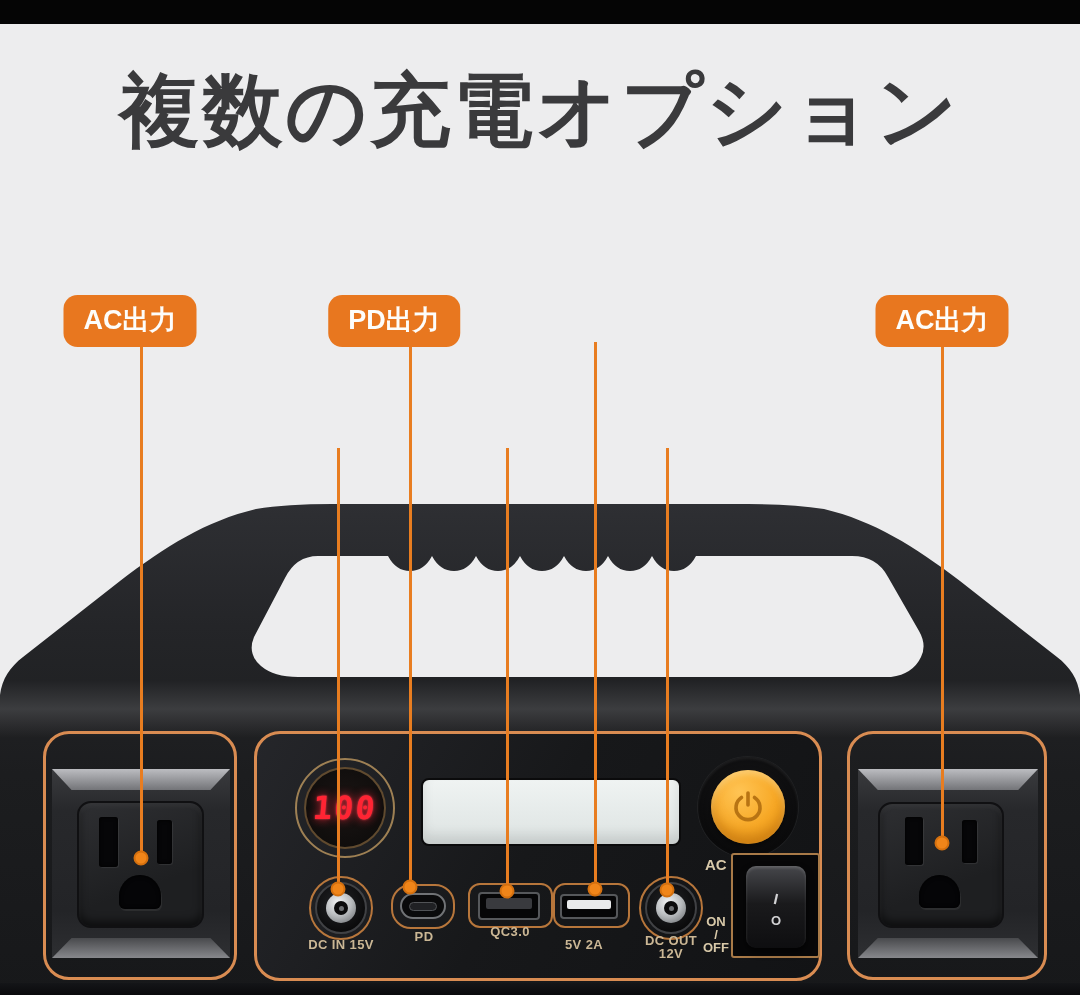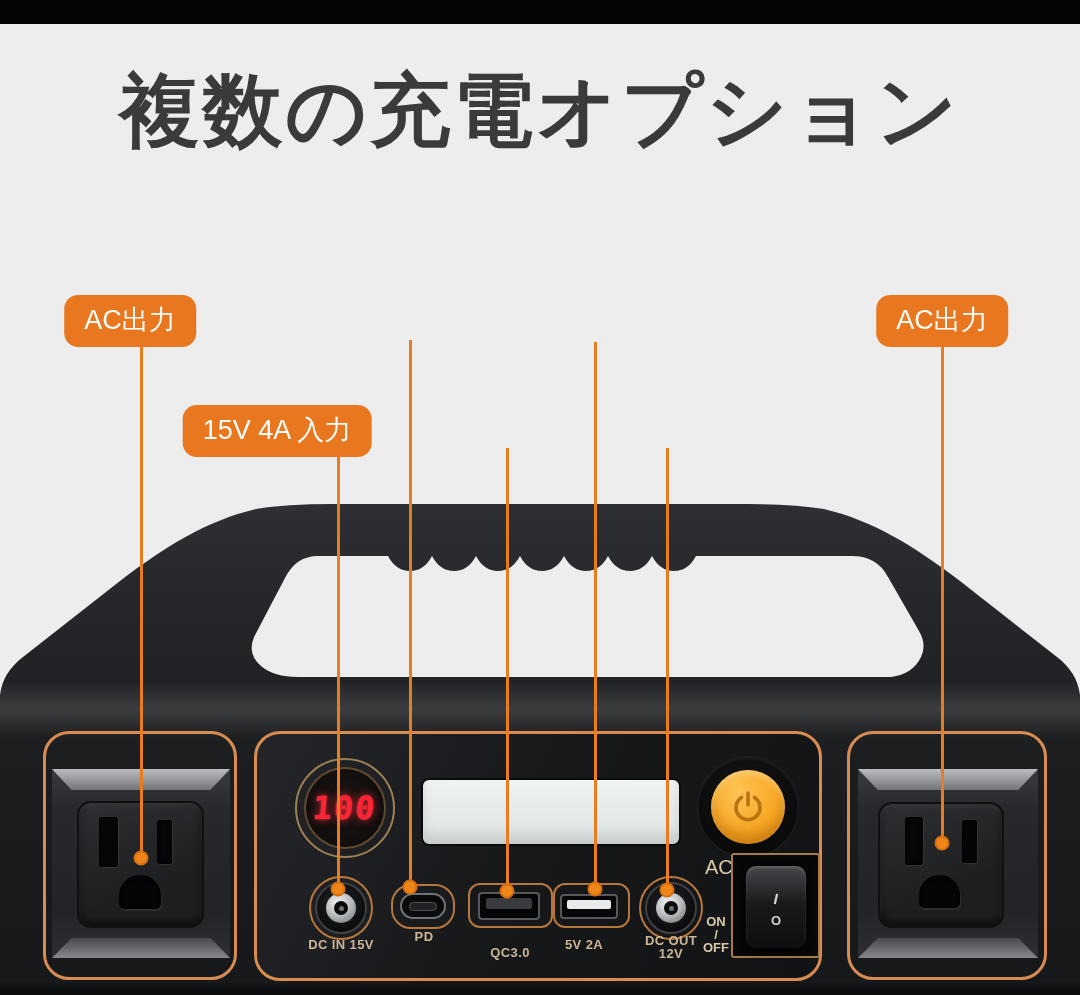--- a/index.html
+++ b/index.html
@@ -64,21 +64,21 @@
 
   .pwr-bezel { position: absolute; left: 441px; top: 23px; width: 100px; height: 100px; border-radius: 50%;
                background: radial-gradient(circle at 50% 42%, #1b1b1d, #0a0a0b 72%);
                box-shadow: 0 0 0 1px rgba(255,255,255,.05), inset 0 2px 3px rgba(255,255,255,.07);
                display: flex; align-items: center; justify-content: center; }
   .pwr-btn { width: 74px; height: 74px; border-radius: 50%;
              background: radial-gradient(circle at 38% 30%, #ffc454, #f7a825 55%, #ea9612);
              box-shadow: inset 0 -9px 12px rgba(150,75,0,.38), inset 0 4px 6px rgba(255,231,170,.55), 0 3px 6px rgba(0,0,0,.5);
              display: flex; align-items: center; justify-content: center; }
 
-  .ac-label { position: absolute; left: 448px; top: 122px; font-size: 20px; font-weight: normal; color: #d8c9a9; }
+  .ac-label { position: absolute; left: 448px; top: 122px; font-size: 15px; font-weight: bold; color: #d8c9a9; }
   .onoff { position: absolute; left: 444px; top: 181px; width: 30px; text-align: center;
            font-size: 13px; font-weight: bold; line-height: 13px; color: #d8c9a9; }
 
   .rocker-frame { position: absolute; left: 474px; top: 119px; width: 89px; height: 105px;
                   border: 2px solid #a87a48; background: #070708; border-radius: 3px; }
   .rocker { position: absolute; left: 13px; top: 11px; width: 60px; height: 82px; border-radius: 10px;
             background: linear-gradient(180deg,#46474b,#1a1a1c 46%,#0e0e10);
             box-shadow: 0 4px 7px rgba(0,0,0,.65), inset 0 2px 3px rgba(255,255,255,.16); }
   .mark-i { position: absolute; left: 50%; top: 24px; transform: translateX(-50%) rotate(13deg);
             color: #d2d2d4; font-size: 15px; font-weight: bold; }
@@ -113,21 +113,21 @@
   .port-qc   { left: 221px; top: 158px; width: 62px; height: 28px; }
   .port-5v2a { left: 303px; top: 160px; width: 58px; height: 25px; }
   .tongue { border-radius: 2px; margin-top: 4px; }
   .tongue-dark  { width: 46px; height: 11px; background: #393a3e; }
   .tongue-white { width: 44px; height: 9px;  background: #e9eaeb; }
 
   .port-label { position: absolute; text-align: center; font-size: 13px; font-weight: bold;
                 letter-spacing: .4px; color: #cbb795; line-height: 13px; }
   .lbl-dcin  { left: 34px;  top: 204px; width: 100px; }
   .lbl-pd    { left: 147px; top: 196px; width: 40px; }
-  .lbl-qc    { left: 213px; top: 212px; width: 80px; }
+  .lbl-qc    { left: 213px; top: 191px; width: 80px; }
   .lbl-5v2a  { left: 297px; top: 204px; width: 60px; }
   .lbl-dcout { left: 374px; top: 200px; width: 80px; }
 
   .ground-strip { position: absolute; left: 0; top: 983px; width: 1080px; height: 12px;
                   background: linear-gradient(#141518,#0a0a0c); z-index: 2; }
 
   
   .line { position: absolute; width: 3px; background: #e87d20; z-index: 3; }
   .l1 { left: 139.5px; top: 340px; height: 518px; }
   .l2 { left: 408.5px; top: 340px; height: 547px; }
@@ -138,21 +138,21 @@
   .l7 { left: 665.5px; top: 448px; height: 442px; }
 
   .dot { position: absolute; width: 15px; height: 15px; border-radius: 50%;
          background: #f08519; border: 2px solid #d4700f; transform: translate(-50%,-50%); z-index: 4; }
   .d1 { left: 141px; top: 858px; } .d2 { left: 410px; top: 887px; }
   .d3 { left: 595px; top: 889px; } .d4 { left: 942px; top: 843px; }
   .d5 { left: 338px; top: 889px; } .d6 { left: 507px; top: 891px; }
   .d7 { left: 667px; top: 890px; }
 
   .callout { position: absolute; transform: translateX(-50%); background: #e8771f; color: #fdfdfb;
-             font-weight: normal; font-size: 27px; padding: 7px 20px 9px; border-radius: 14px;
+             font-weight: bold; font-size: 27px; padding: 7px 20px 9px; border-radius: 14px;
              white-space: nowrap; z-index: 5; text-align: right; }
   .c1 { left: 130px; top: 295px; } .c2 { left: 394px; top: 295px; }
   .c3 { left: 612px; top: 295px; } .c4 { left: 942px; top: 295px; }
   .c5 { left: 277px; top: 405px; } .c6 { left: 510px; top: 405px; }
   .c7 { left: 729px; top: 405px; }
 </style>
 </head>
 <body>
 
 <div class="stage">
@@ -298,16 +298,16 @@
 
   <div class="dot d1"></div>
   <div class="dot d2"></div>
   <div class="dot d3"></div>
   <div class="dot d4"></div>
   <div class="dot d5"></div>
   <div class="dot d6"></div>
   <div class="dot d7"></div>
 
   <div class="callout c1">AC出力</div>
+  <div class="callout c2">PD出力</div>
   <div class="callout c4">AC出力</div>
-  <div class="callout c5">15V 4A 入力</div>
 
 </div>
 
 </body></html>

